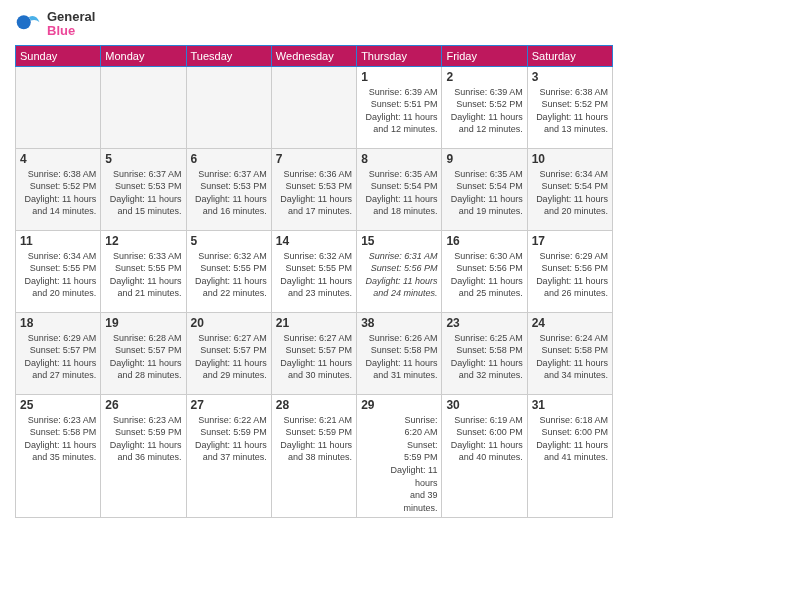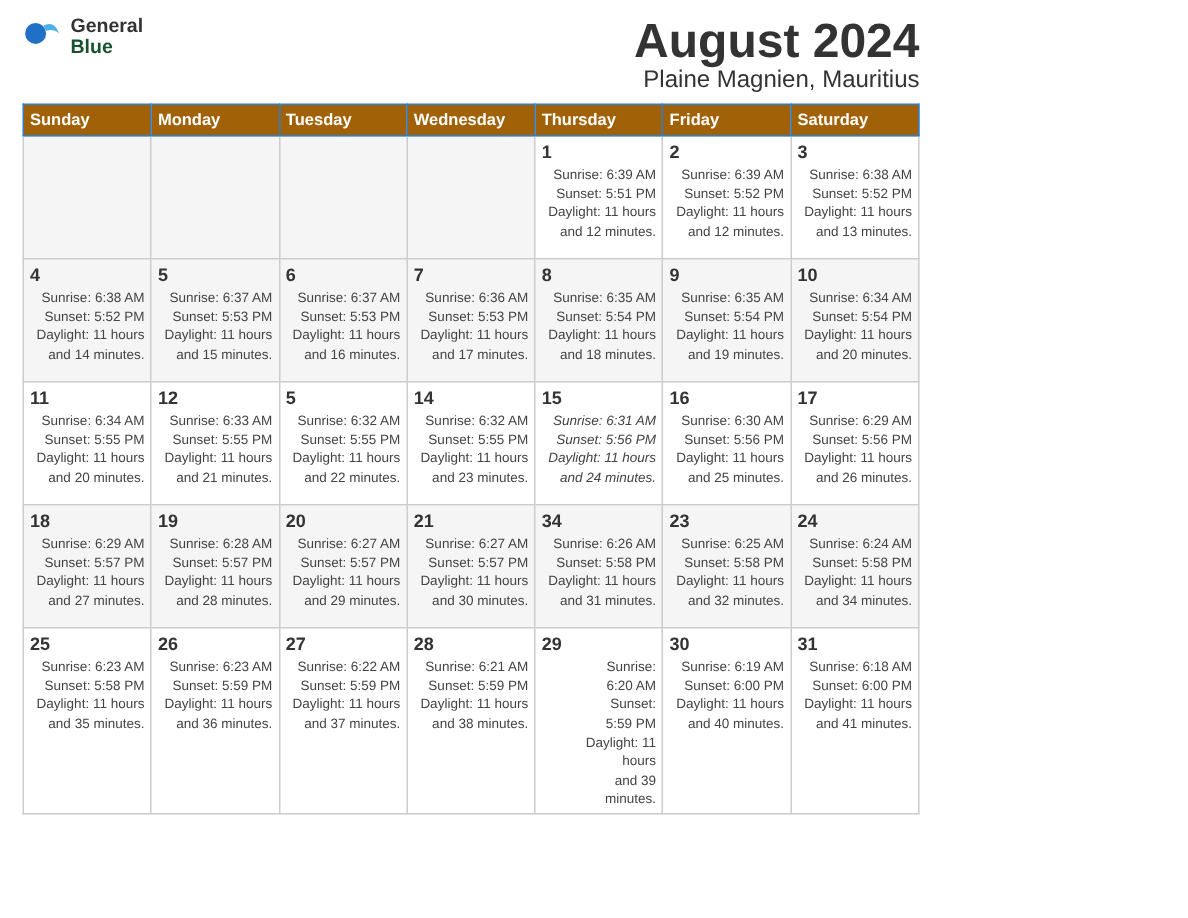--- a/index.html
+++ b/index.html
@@ -31,21 +31,21 @@
       line-height: 1.1;
     }
     .logo-general {
       font-size: 13px;
       font-weight: bold;
       color: #333;
     }
     .logo-blue {
       font-size: 13px;
       font-weight: bold;
-      color: #14532d;
+      color: #ec4899;
     }
     .logo-icon {
       width: 28px;
       height: 28px;
     }
     .title-block {
       text-align: right;
     }
     .month-title {
       font-size: 32px;
@@ -57,24 +57,24 @@
       font-size: 16px;
       color: #333;
       font-weight: normal;
     }
     table {
       width: 100%;
       border-collapse: collapse;
       table-layout: fixed;
     }
     th {
-      background-color: #a16207;
+      background-color: #be185d;
       color: #fff;
       font-size: 11px;
-      font-weight: bold;
+      font-weight: normal;
       padding: 4px 4px;
       text-align: left;
       border: 1px solid #2a7fd4;
     }
     td {
       border: 1px solid #ccc;
       vertical-align: top;
       padding: 3px 4px;
       font-size: 9.5px;
       color: #333;
@@ -112,24 +112,20 @@
     <div class="logo">
       <svg class="logo-icon" viewBox="0 0 32 32" xmlns="http://www.w3.org/2000/svg">
         <circle cx="10" cy="14" r="8" fill="#2070c8"></circle>
         <path d="M16 8 Q24 4 28 14 Q24 10 18 12 Z" fill="#4ab0e8"></path>
       </svg>
       <div class="logo-text">
         <span class="logo-general">General</span>
         <span class="logo-blue">Blue</span>
       </div>
     </div>
-    <div class="title-block">
-      <div class="month-title">August 2024</div>
-      <div class="location-title">Plaine Magnien, Mauritius</div>
-    </div>
   </div>
 
   <table>
     <thead>
       <tr>
       <th>Sunday</th>
           <th>Monday</th>
           <th>Tuesday</th>
           <th>Wednesday</th>
           <th>Thursday</th>
@@ -290,21 +286,21 @@
 and 29 minutes.</div>
           </td>
           <td>
             <span class="day-number">21</span>
             <div class="day-info" style="white-space: pre-line;">Sunrise: 6:27 AM
 Sunset: 5:57 PM
 Daylight: 11 hours
 and 30 minutes.</div>
           </td>
           <td>
-            <span class="day-number">34</span>
+            <span class="day-number">38</span>
             <div class="day-info" style="white-space: pre-line;">Sunrise: 6:26 AM
 Sunset: 5:58 PM
 Daylight: 11 hours
 and 31 minutes.</div>
           </td>
           <td>
             <span class="day-number">23</span>
             <div class="day-info" style="white-space: pre-line;">Sunrise: 6:25 AM
 Sunset: 5:58 PM
 Daylight: 11 hours

